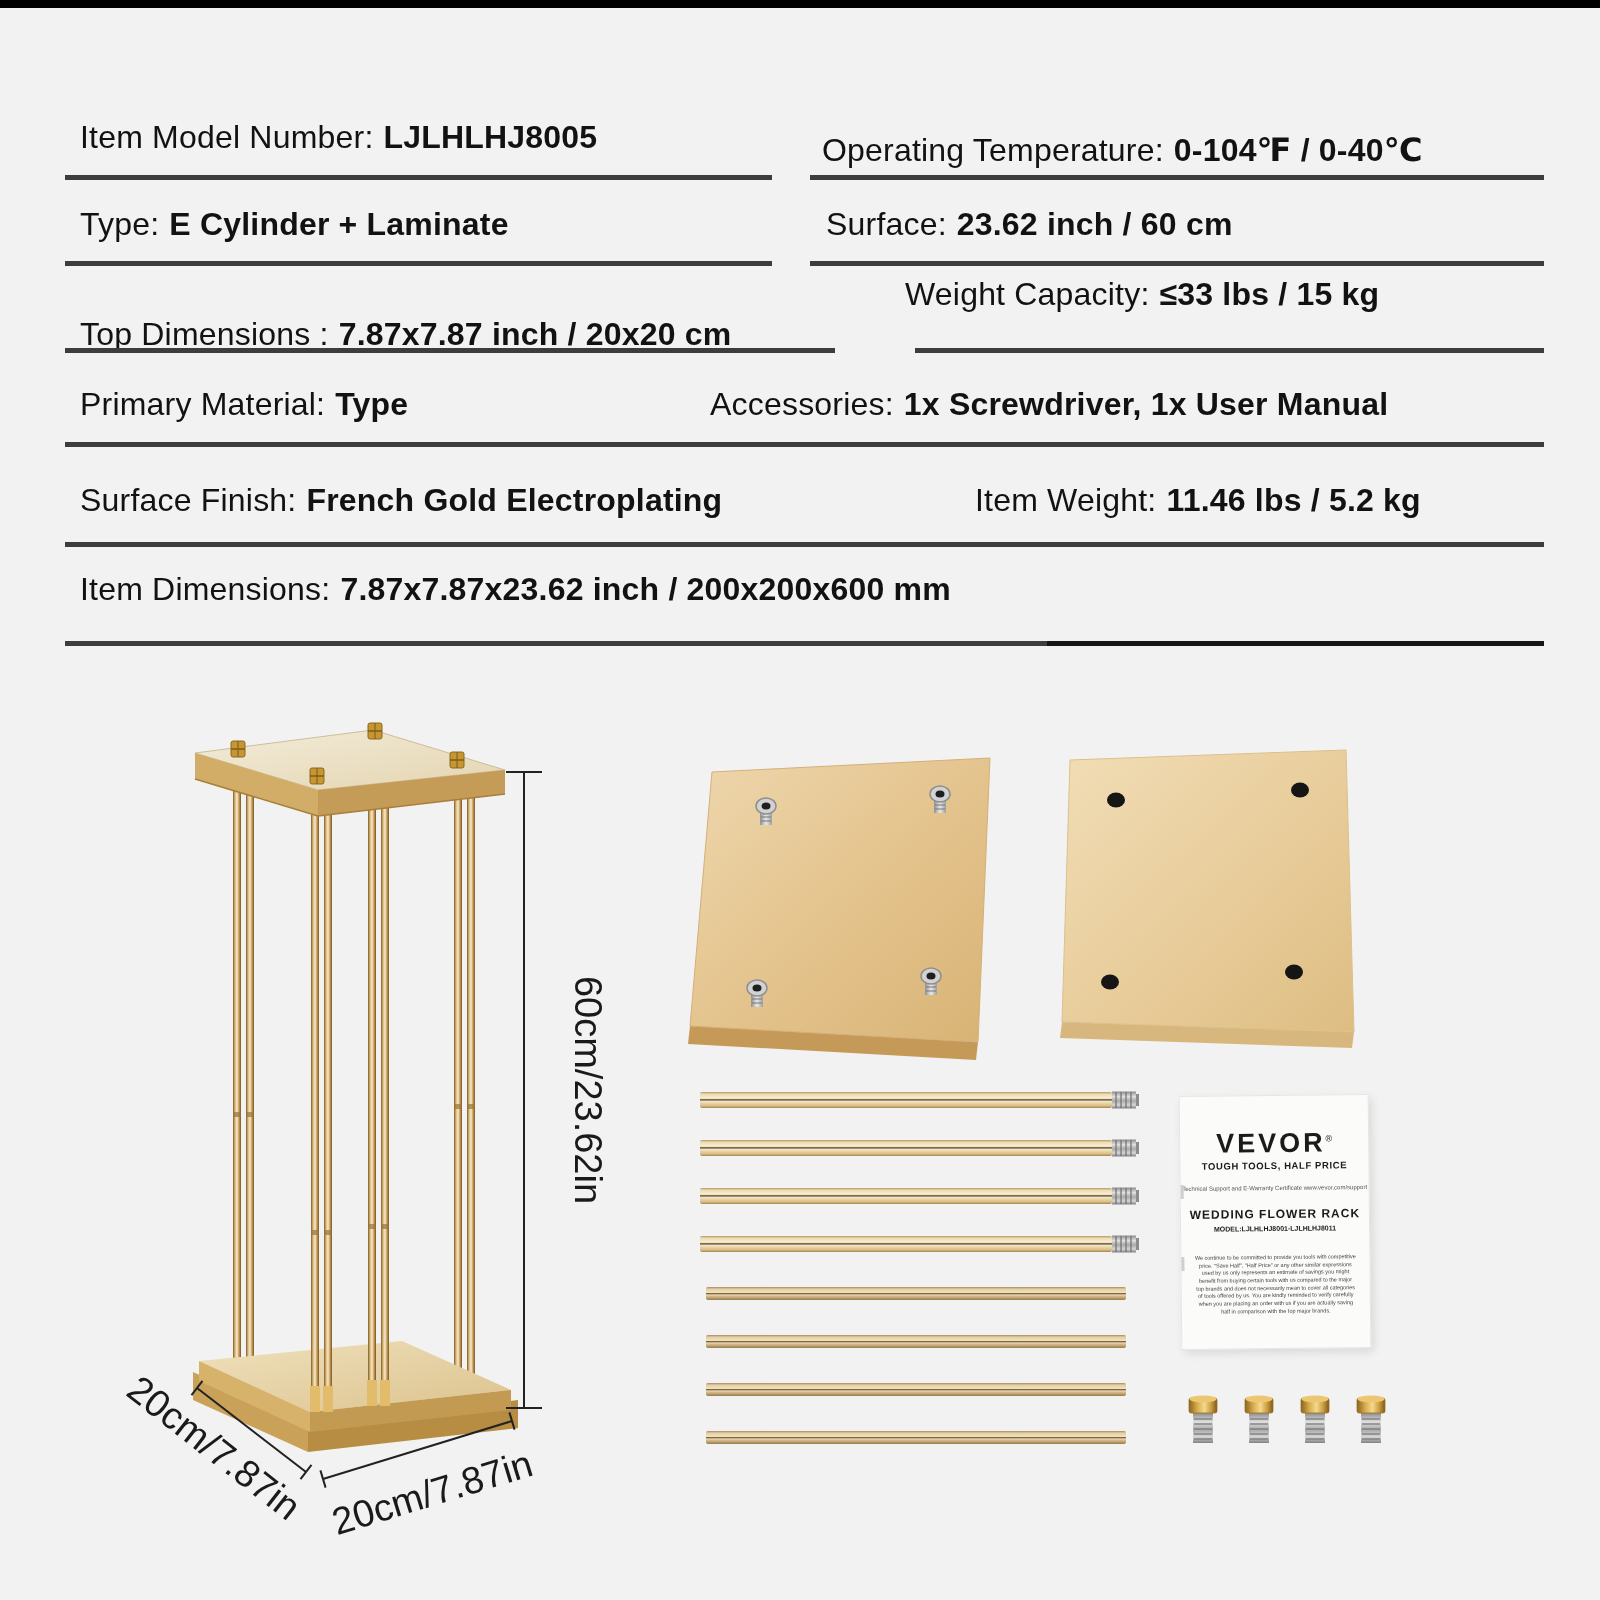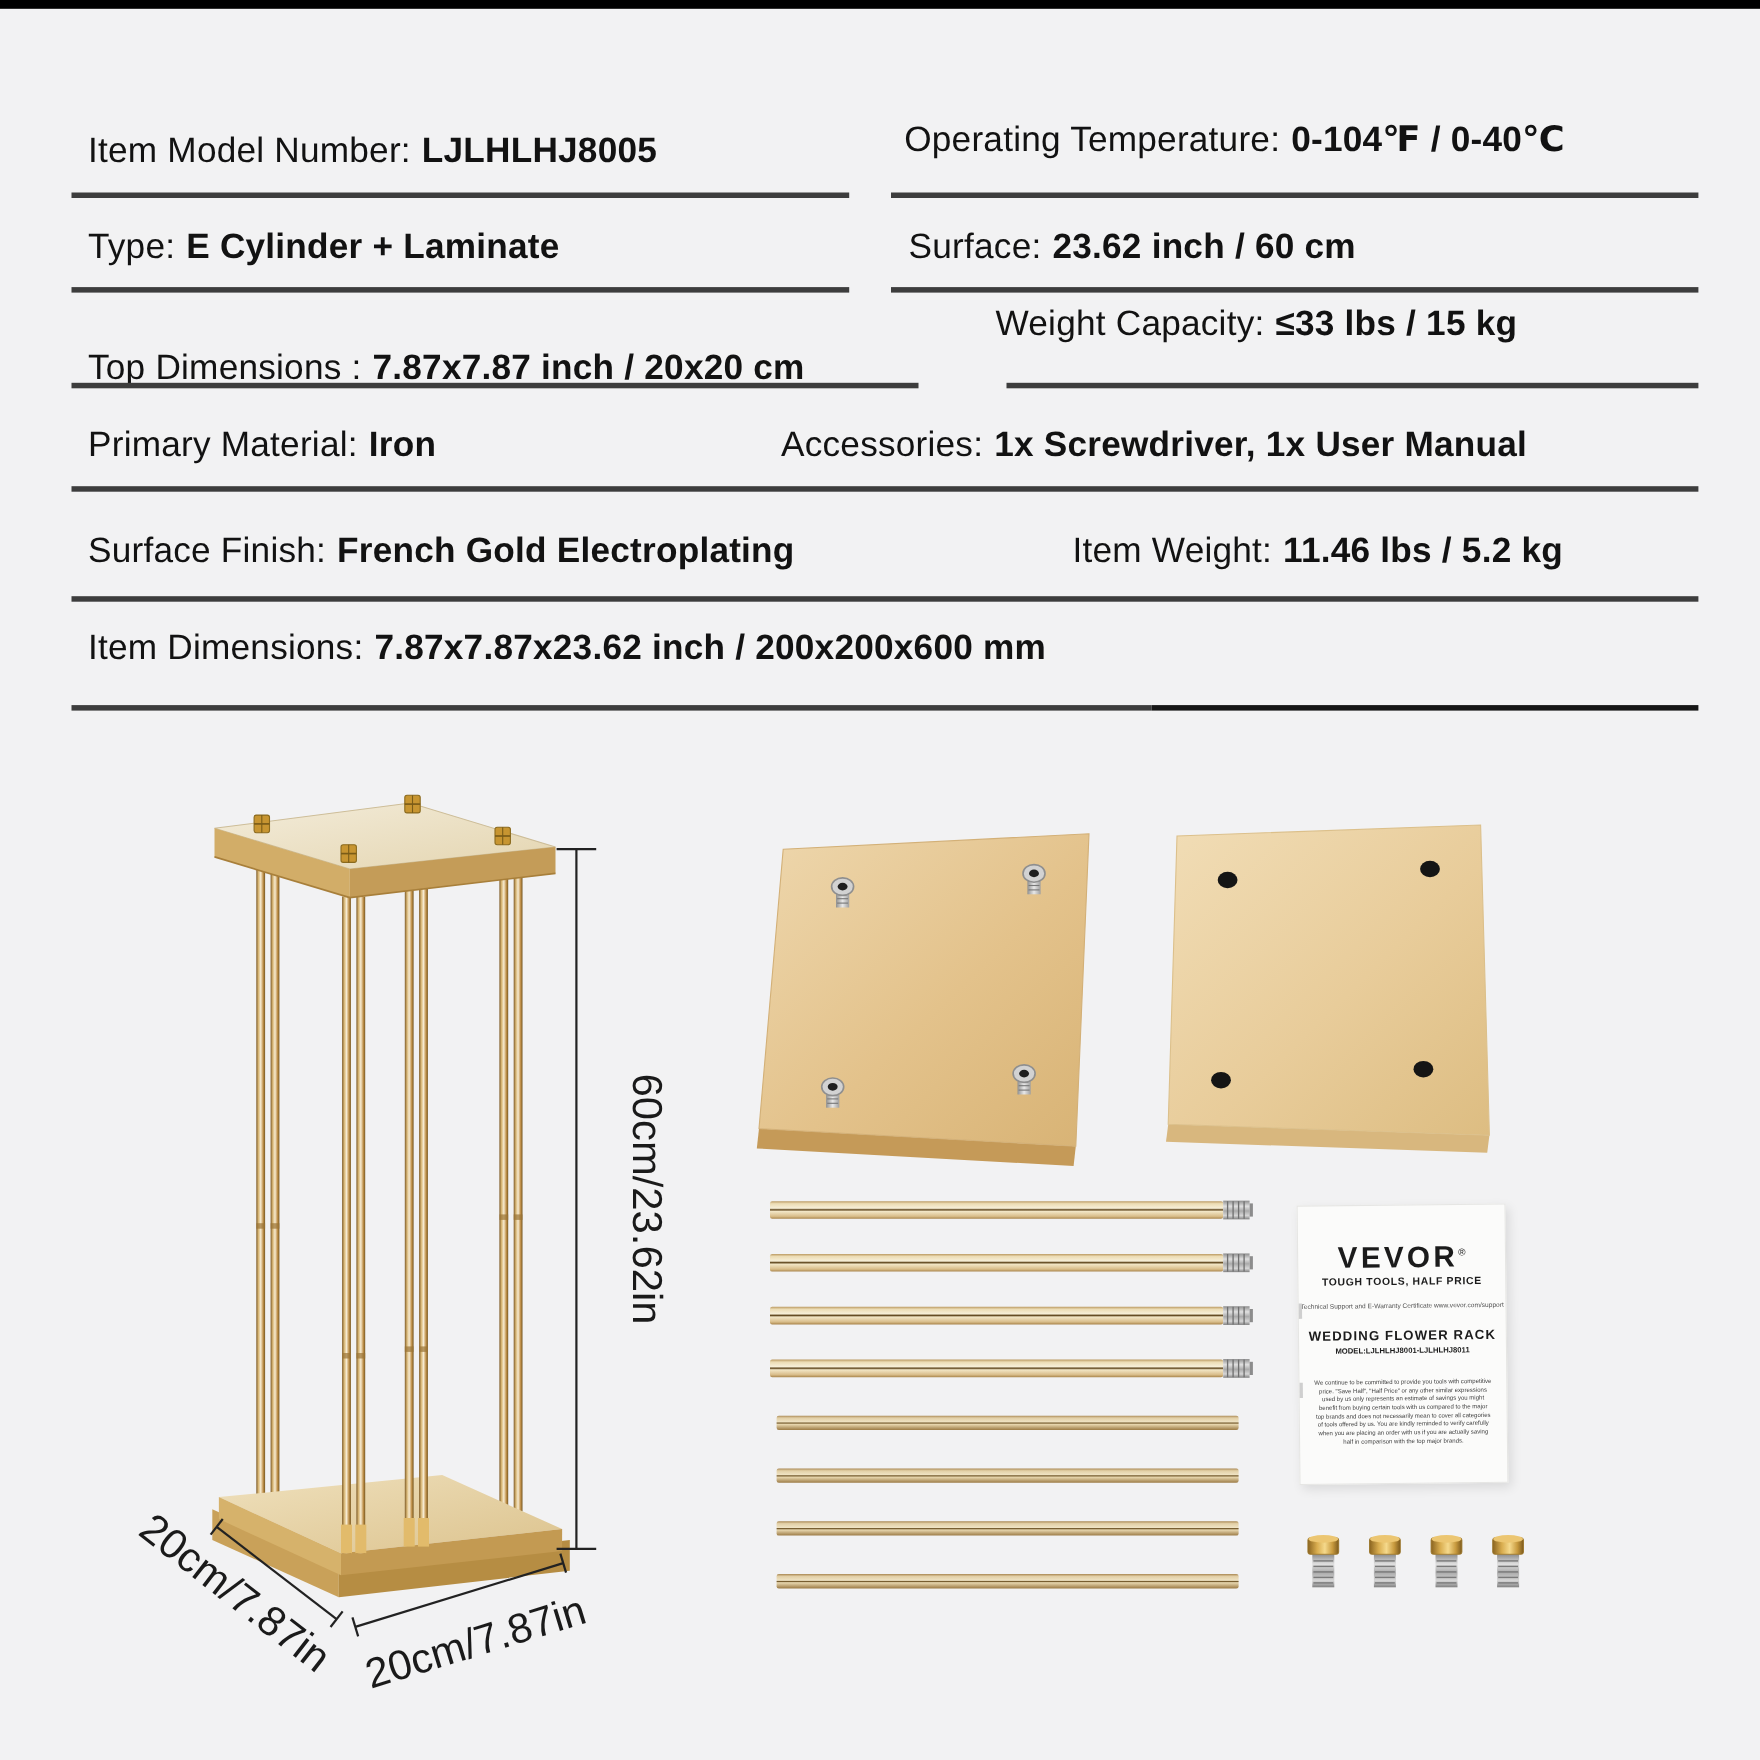--- a/index.html
+++ b/index.html
@@ -27,21 +27,21 @@
 </head>
 <body>
 
 <div id="canvas">
   <div id="topbar"></div>
 
   <div>
     <div class="spec-row" style="left:80px;top:137px;">
       <span class="spec-label">Item Model Number:</span><span class="spec-value">LJLHLHJ8005</span>
     </div>
-    <div class="spec-row" style="left:822px;top:126px;">
+    <div class="spec-row" style="left:822px;top:150px;">
       <span class="spec-label">Operating Temperature:</span><span class="spec-value">0-104℉ / 0-40℃</span>
     </div>
     <div class="sep" style="left:65px;top:175px;width:707px;"></div>
     <div class="sep" style="left:810px;top:175px;width:734px;"></div>
 
     <div class="spec-row" style="left:80px;top:224px;text-align:center;">
       <span class="spec-label">Type:</span><span class="spec-value">E Cylinder + Laminate</span>
     </div>
     <div class="spec-row" style="left:826px;top:224px;">
       <span class="spec-label">Surface:</span><span class="spec-value">23.62 inch / 60 cm</span>
@@ -52,21 +52,21 @@
     <div class="spec-row" style="left:80px;top:310px;margin-top:24px;">
       <span class="spec-label">Top Dimensions :</span><span class="spec-value">7.87x7.87 inch / 20x20 cm</span>
     </div>
     <div class="spec-row" style="left:905px;top:294px;">
       <span class="spec-label">Weight Capacity:</span><span class="spec-value">≤33 lbs / 15 kg</span>
     </div>
     <div class="sep" style="left:65px;top:348px;width:770px;"></div>
     <div class="sep" style="left:915px;top:348px;width:629px;"></div>
 
     <div class="spec-row" style="left:80px;top:404px;">
-      <span class="spec-label">Primary Material:</span><span class="spec-value">Iron</span>
+      <span class="spec-label">Primary Material:</span><span class="spec-value">Type</span>
     </div>
     <div class="spec-row" style="left:710px;top:404px;">
       <span class="spec-label">Accessories:</span><span class="spec-value">1x Screwdriver, 1x User Manual</span>
     </div>
     <div class="sep" style="left:65px;top:442px;width:1479px;"></div>
 
     <div class="spec-row" style="left:80px;top:500px;">
       <span class="spec-label">Surface Finish:</span><span class="spec-value">French Gold Electroplating</span>
     </div>
     <div class="spec-row" style="left:975px;top:500px;">

